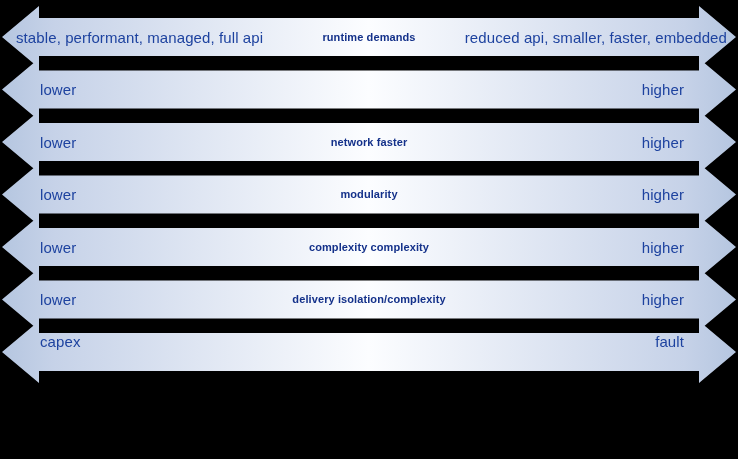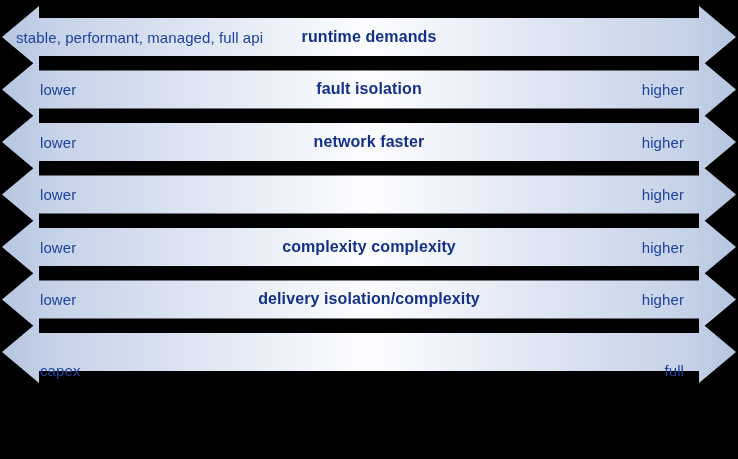--- a/index.html
+++ b/index.html
@@ -30,40 +30,40 @@
     height: 38px;
     display: flex;
     align-items: center;
   }
   .row-1 { top: 18px; }
   .row-2 { top: 70px; }
   .row-3 { top: 123px; }
   .row-4 { top: 175px; }
   .row-5 { top: 228px; }
   .row-6 { top: 280px; }
-  .row-7 { top: 351px; justify-content: flex-end; }
+  .row-7 { top: 322px; justify-content: flex-end; }
 
   .label-left, .label-right {
     position: absolute;
     top: 50%;
     transform: translateY(-50%);
     font-size: 15px;
     color: #1d429f;
     white-space: nowrap;
     letter-spacing: 0.1px;
   }
   .label-left  { left: 40px; }
   .label-right { right: 54px; }
   .row-1 .label-left  { left: 16px; }
   .row-1 .label-right { right: 11px; }
 
   .label-center {
     width: 100%;
     text-align: center;
-    font-size: 16px;
+    font-size: 11px;
     font-weight: bold;
     color: #14318a;
     white-space: nowrap;
     letter-spacing: 0.1px;
   }
 </style>
 </head>
 <body>
 
 <div class="canvas">
@@ -83,49 +83,50 @@
     <polygon fill="url(#arrowGrad)" points="2,142 39,111 39,123 699,123 699,111 736,142 699,173 699,161 39,161 39,173"></polygon>
     <polygon fill="url(#arrowGrad)" points="2,194.5 39,163.5 39,175.5 699,175.5 699,163.5 736,194.5 699,225.5 699,213.5 39,213.5 39,225.5"></polygon>
     <polygon fill="url(#arrowGrad)" points="2,247 39,216 39,228 699,228 699,216 736,247 699,278 699,266 39,266 39,278"></polygon>
     <polygon fill="url(#arrowGrad)" points="2,299.5 39,268.5 39,280.5 699,280.5 699,268.5 736,299.5 699,330.5 699,318.5 39,318.5 39,330.5"></polygon>
     <polygon fill="url(#arrowGrad)" points="2,352 39,321 39,333 699,333 699,321 736,352 699,383 699,371 39,371 39,383"></polygon>
   </svg>
 
   <div class="row row-1">
     <span class="label-left">stable, performant, managed, full api</span>
     <span class="label-center">runtime demands</span>
+    <span class="label-right">reduced api, smaller, faster, embedded</span>
   </div>
 
   <div class="row row-2">
     <span class="label-left">lower</span>
-    <span class="label-center">fault isolation</span>
     <span class="label-right">higher</span>
   </div>
 
   <div class="row row-3">
     <span class="label-left">lower</span>
     <span class="label-center">network faster</span>
     <span class="label-right">higher</span>
   </div>
 
   <div class="row row-4">
     <span class="label-left">lower</span>
+    <span class="label-center">modularity</span>
     <span class="label-right">higher</span>
   </div>
 
   <div class="row row-5">
     <span class="label-left">lower</span>
     <span class="label-center">complexity complexity</span>
     <span class="label-right">higher</span>
   </div>
 
   <div class="row row-6">
     <span class="label-left">lower</span>
     <span class="label-center">delivery isolation/complexity</span>
     <span class="label-right">higher</span>
   </div>
 
   <div class="row row-7">
     <span class="label-left">capex</span>
-    <span class="label-right">full</span>
+    <span class="label-right">fault</span>
   </div>
 
 </div>
 
 </body></html>

